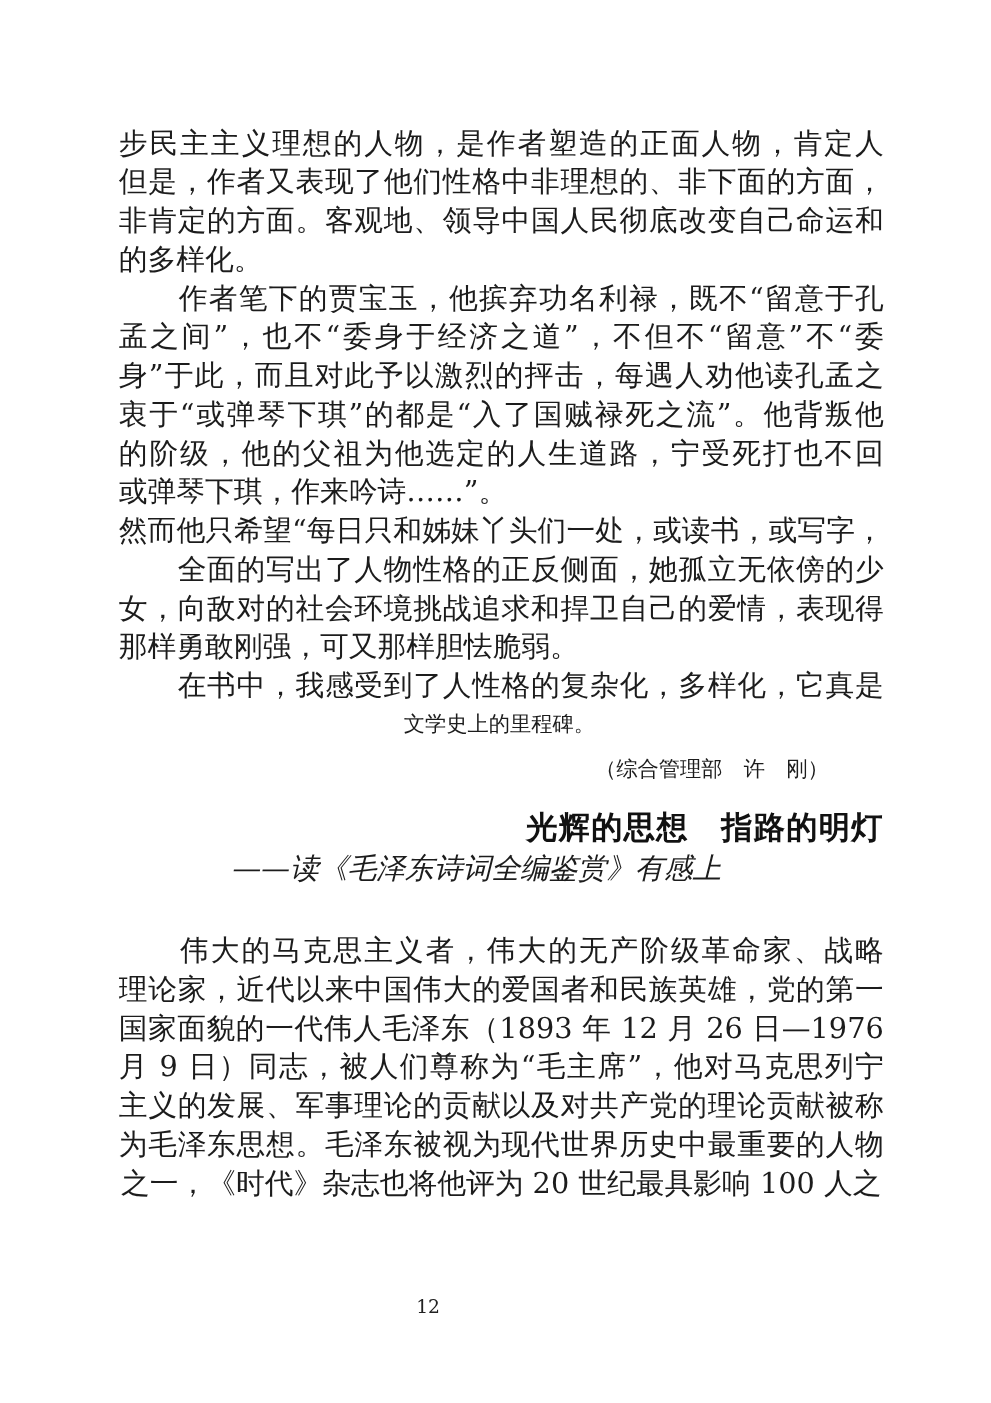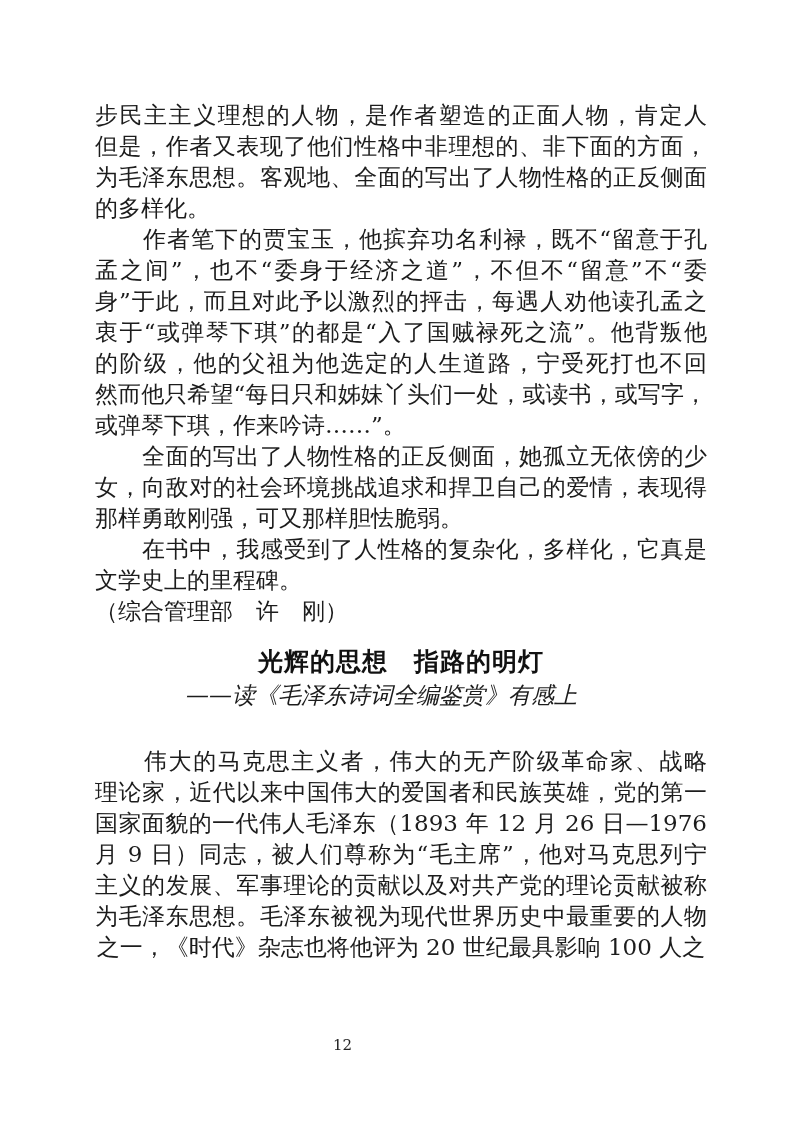--- a/index.html
+++ b/index.html
@@ -30,38 +30,38 @@
     text-align-last: justify;
     text-justify: inter-ideograph;
     overflow: hidden;
   }
   .line.last {
     text-align: center;
     text-align-last: left;
   }
   .closing-line {
     display: flex;
-    justify-content: flex-start;
+    justify-content: flex-end;
     height: 31px;
     line-height: 31px;
-    font-size: 23px;
-    flex-direction: column;
+    font-size: 17px;
   }
   .closing-line .attribution {
     padding-right: 44px;
+    margin-top: 36px;
   }
   .essay-title {
     margin-top: 51px;
     height: 30px;
     line-height: 30px;
     font-size: 25px;
     font-weight: bold;
     letter-spacing: 1px;
     font-family: "DejaVu Sans", sans-serif;
-    text-align: center;
+    text-align: right;
     color: #111111;
   }
   .essay-subtitle {
     margin-top: 3px;
     height: 31px;
     line-height: 31px;
     font-size: 23px;
     text-align: center;
     padding-right: 39px;
     font-style: italic;
@@ -81,31 +81,31 @@
 </style>
 </head>
 <body>
 
 <div class="content">
 
   <div>
       <div class="para">
         <div class="line">步民主主义理想的人物，是作者塑造的正面人物，肯定人物，</div>
         <div class="line">但是，作者又表现了他们性格中非理想的、非下面的方面，</div>
-        <div class="line">为毛泽东思想。客观地、全面的写出了人物性格的正反侧面</div>
+        <div class="line">非肯定的方面。客观地、领导中国人民彻底改变自己命运和</div>
         <div class="line last">的多样化。</div>
       </div>
       <div class="para">
         <div class="line">　　作者笔下的贾宝玉，他摈弃功名利禄，既不“留意于孔</div>
         <div class="line">孟之间”，也不“委身于经济之道”，不但不“留意”不“委</div>
         <div class="line">身”于此，而且对此予以激烈的抨击，每遇人劝他读孔孟之</div>
         <div class="line">衷于“或弹琴下琪”的都是“入了国贼禄死之流”。他背叛他</div>
         <div class="line">的阶级，他的父祖为他选定的人生道路，宁受死打也不回头，</div>
+        <div class="line last">或弹琴下琪，作来吟诗……”。</div>
         <div class="line">然而他只希望“每日只和姊妹丫头们一处，或读书，或写字，</div>
-        <div class="line last">或弹琴下琪，作来吟诗……”。</div>
       </div>
       <div class="para">
         <div class="line">　　全面的写出了人物性格的正反侧面，她孤立无依傍的少</div>
         <div class="line">女，向敌对的社会环境挑战追求和捍卫自己的爱情，表现得</div>
         <div class="line last">那样勇敢刚强，可又那样胆怯脆弱。</div>
       </div>
       <div class="para">
         <div class="line">　　在书中，我感受到了人性格的复杂化，多样化，它真是</div>
       </div>
     </div>

